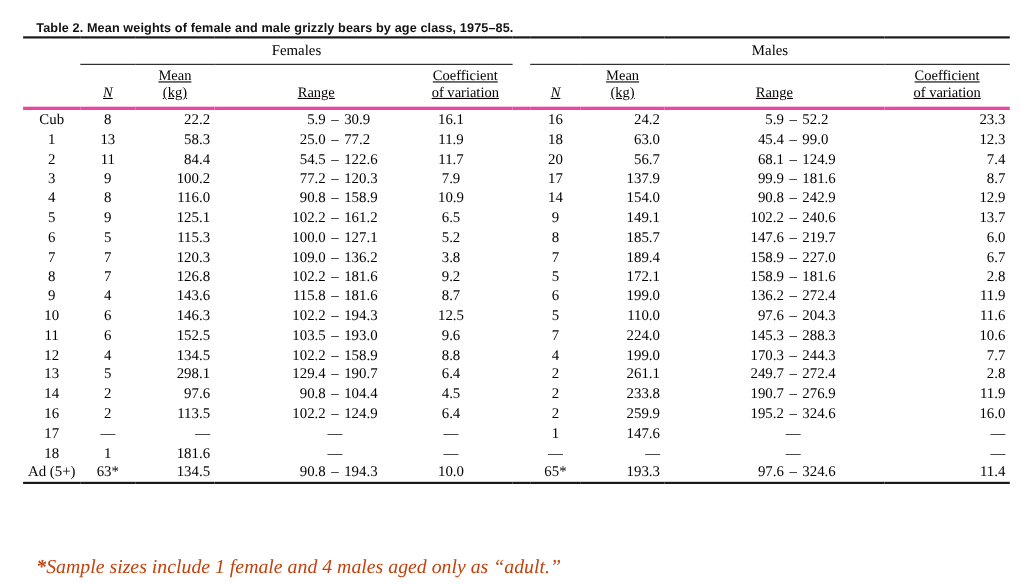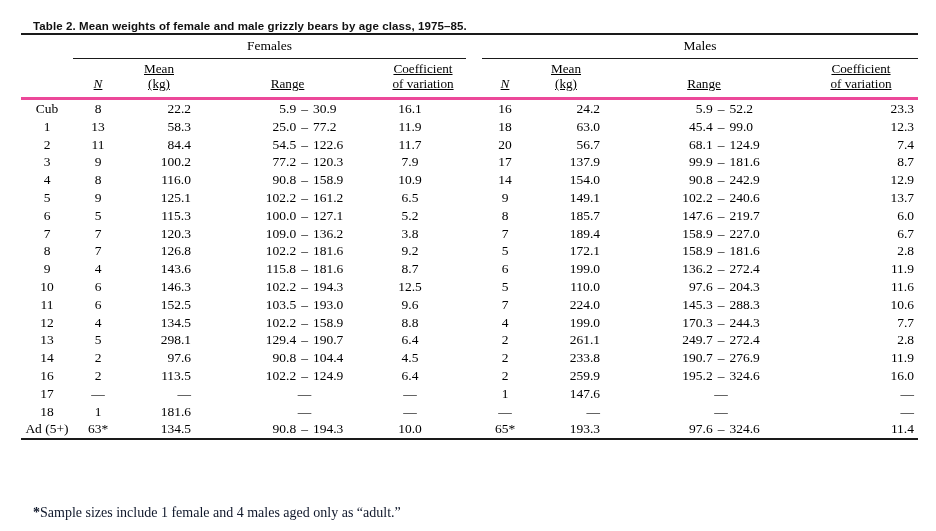--- a/index.html
+++ b/index.html
@@ -81,22 +81,23 @@
   td.range .range-wrap { display: flex; padding-left: 34px; }
   td.range .lo   { flex: 1; text-align: right; }
   td.range .dash { padding: 0 5px; }
   td.range .hi   { flex: 1; text-align: left; }
   td.range.range-missing { text-align: center; padding-left: 34px; }
 
   .footnote {
     position: absolute;
     left: 33px;
     top: 505px;
-    font-size: 14px;
-    color: #0f172a;
+    font-size: 18px;
+    color: #c2410c;
+    font-style: italic;
   }
   .footnote .marker { font-weight: 700; }
 </style>
 </head>
 <body>
 
 <div class="page">
 
   <div class="title">Table 2. Mean weights of female and male grizzly bears by age class, 1975–85.</div>
 

